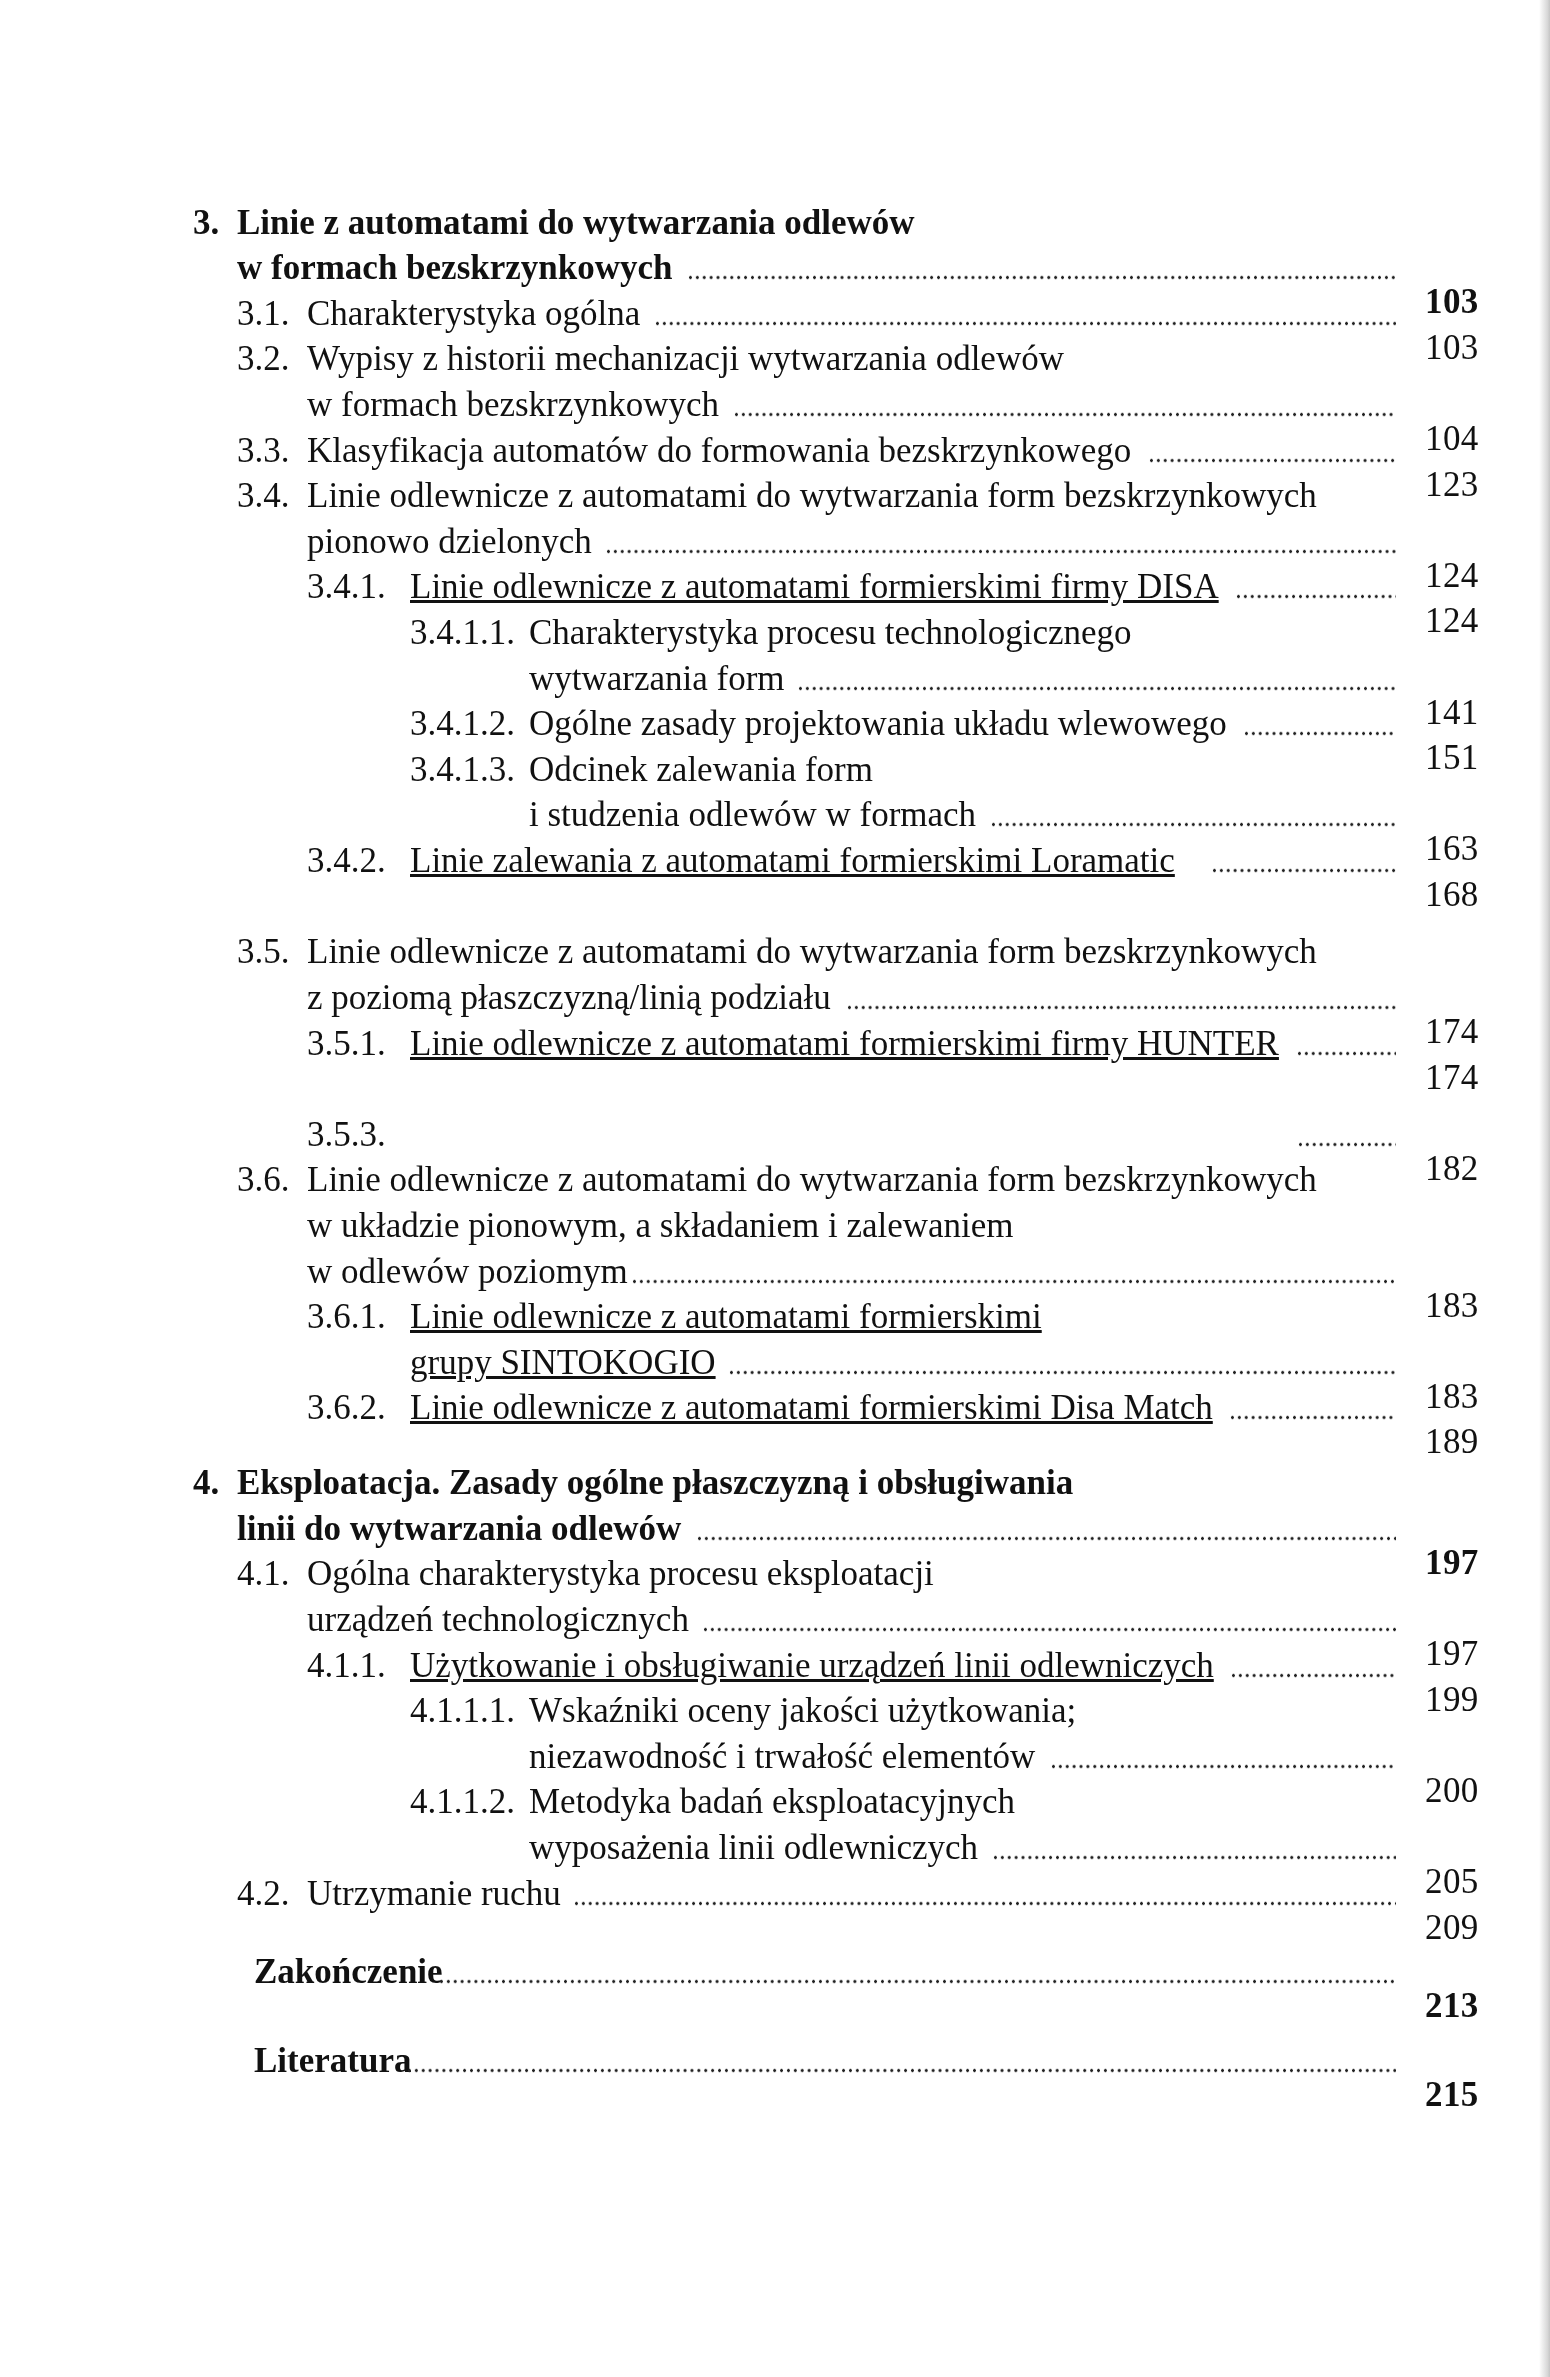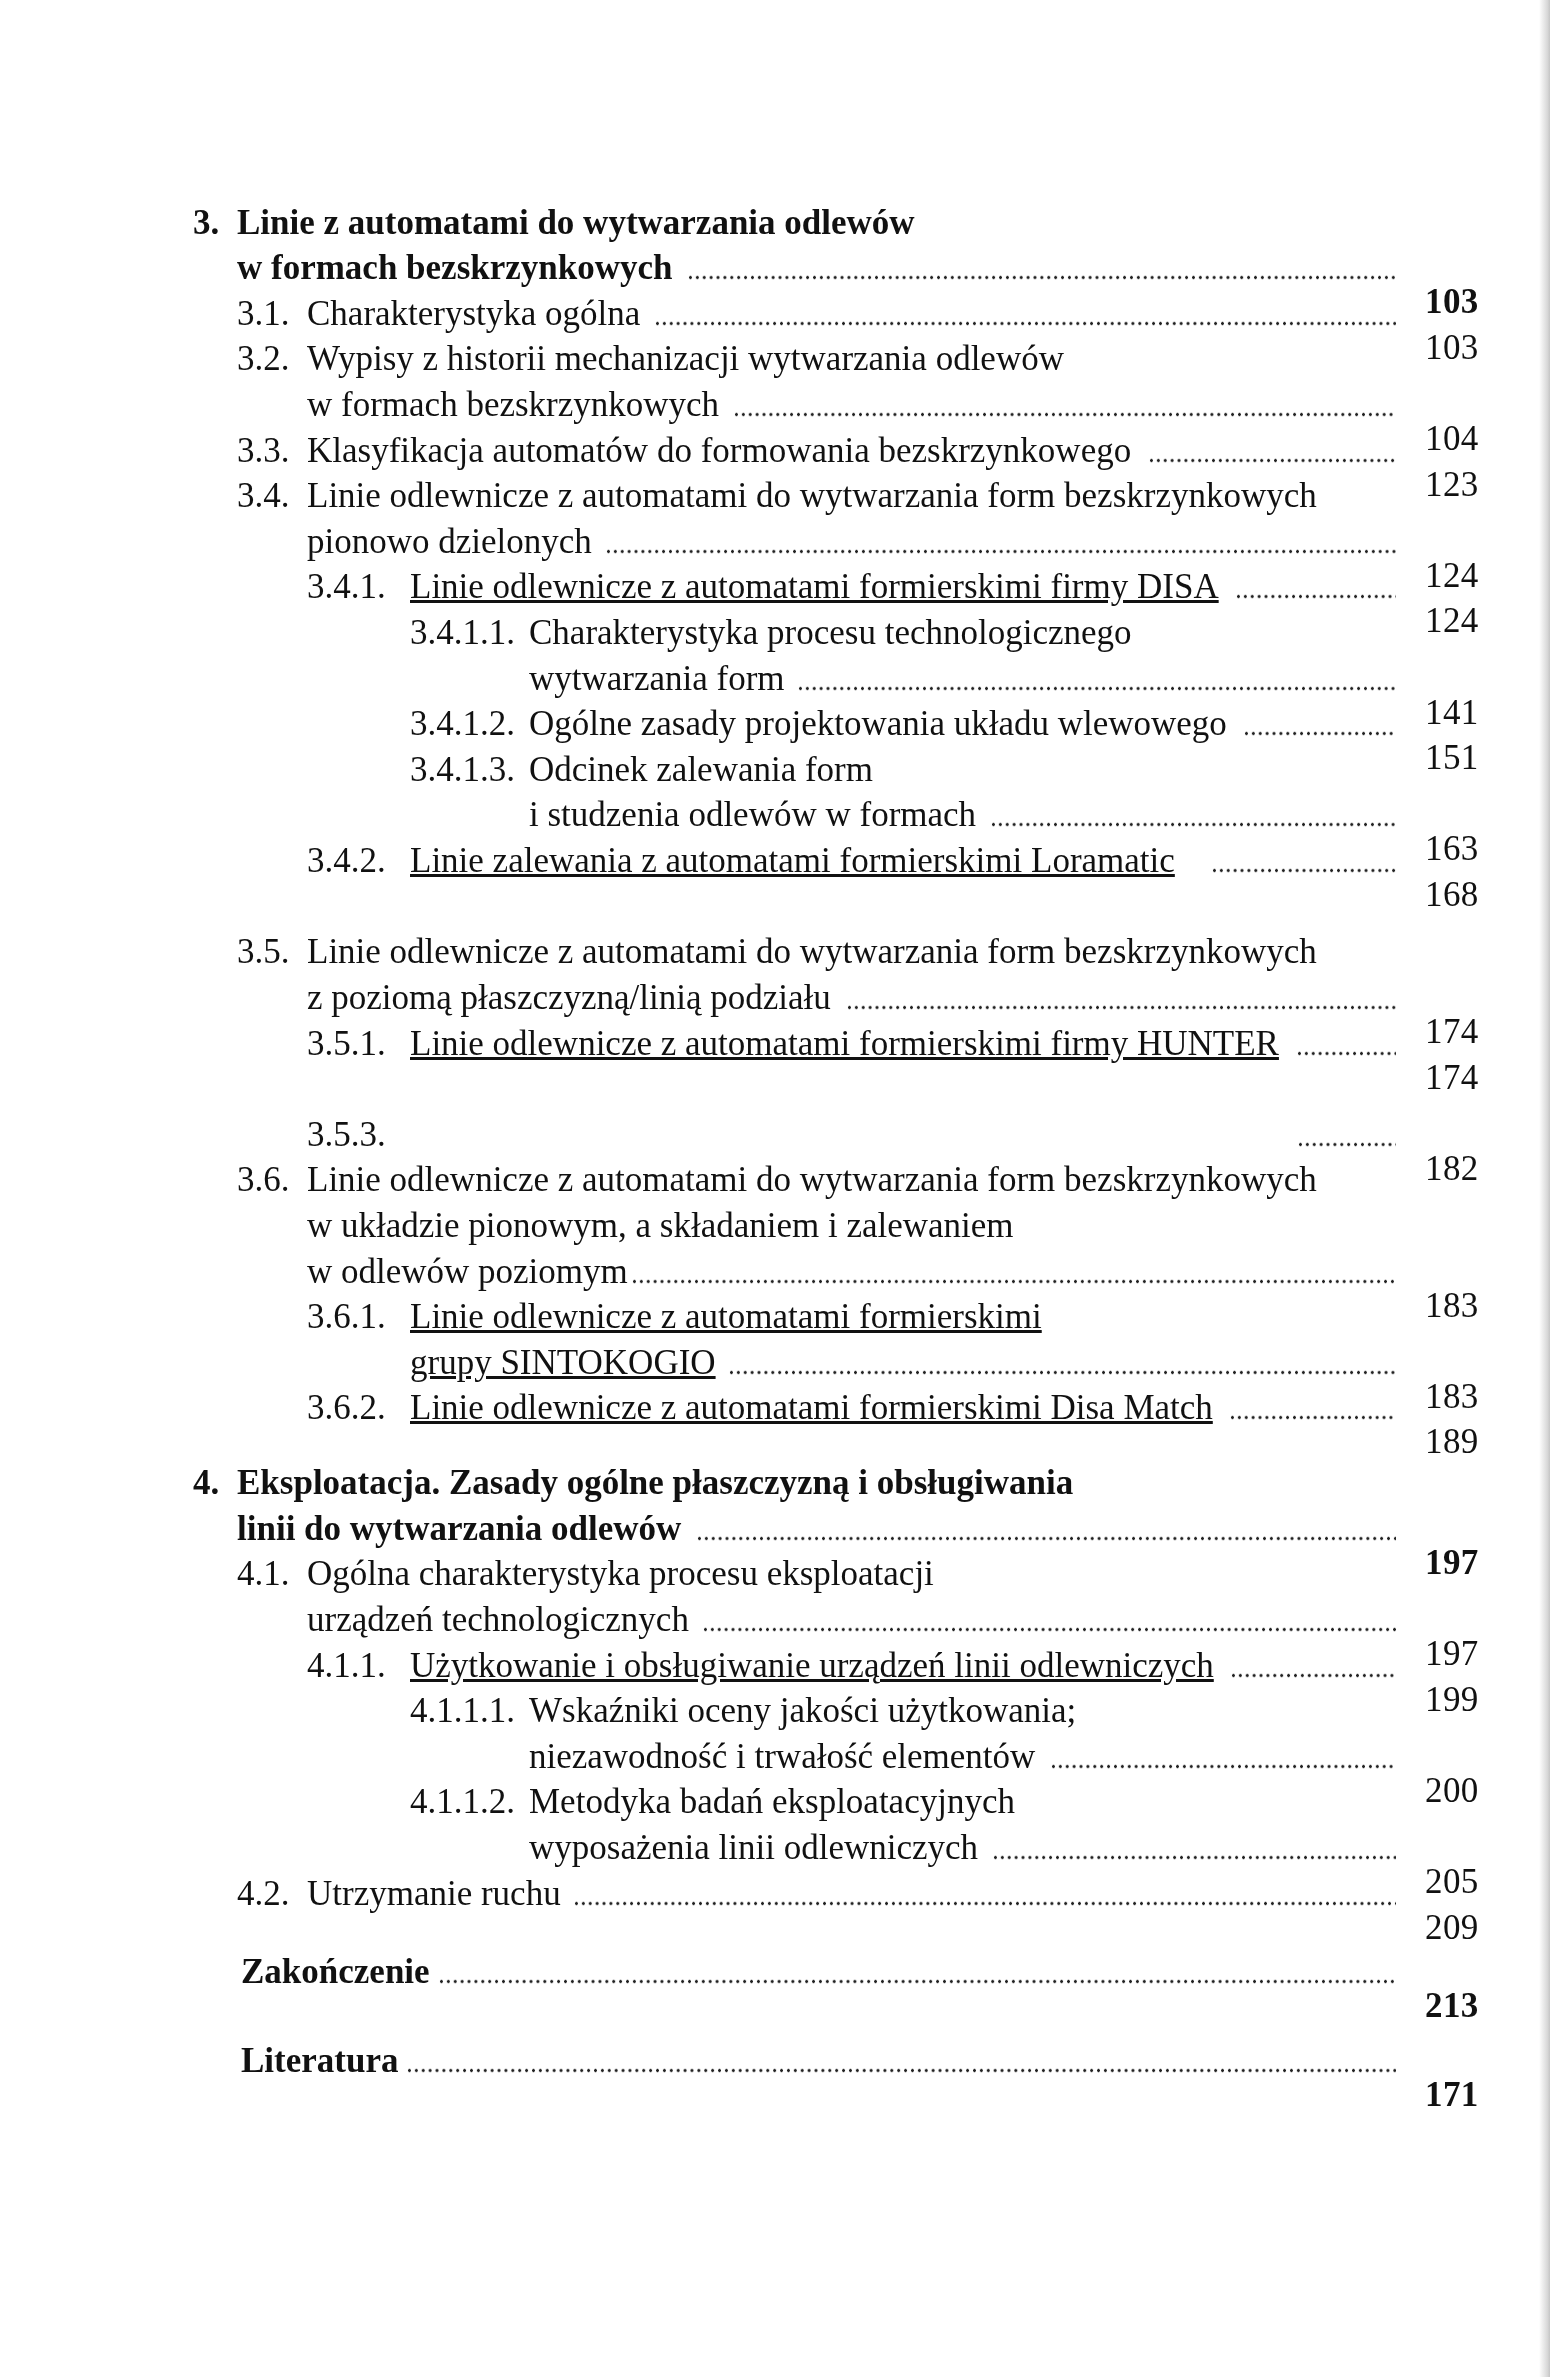--- a/index.html
+++ b/index.html
@@ -26,21 +26,21 @@
     background-size: 6.9px 6.9px; background-repeat: repeat-x;
     background-position: 0 29px;
   }
   .line .page { position: absolute; top: 0; left: 1425px; letter-spacing: 0.4px; margin-top: 34px; }
   .bold { font-weight: bold; }
   
   .l0 .num { left: 193px; } .l0 .txt { left: 237px; }
   .l1 .num { left: 237px; } .l1 .txt { left: 307px; }
   .l2 .num { left: 307px; } .l2 .txt { left: 410px; text-decoration: underline; }
   .l3 .num { left: 410px; } .l3 .txt { left: 529px; }
-  .lt .txt { left: 241px; }
+  .lt .txt { left: 254px; }
 </style>
 </head>
 <body>
 
 <div class="edge"></div>
 
 <div class="toc">
 
   <div class="line l0 bold" style="top:200px">
     <span class="num">3.</span>
@@ -238,17 +238,17 @@
 
   <div class="line lt bold" style="top:1949px">
     <span class="txt">Zakończenie</span>
     <span class="leader" style="left: 438px; width: 958px;"></span>
     <span class="page">213</span>
   </div>
 
   <div class="line lt bold" style="top:2038px">
     <span class="txt">Literatura</span>
     <span class="leader" style="left: 406px; width: 990px;"></span>
-    <span class="page">171</span>
+    <span class="page">215</span>
   </div>
 
 </div>
 
 
 </body></html>

